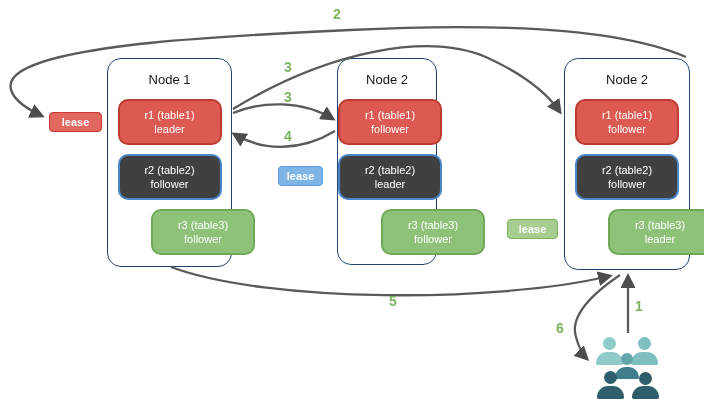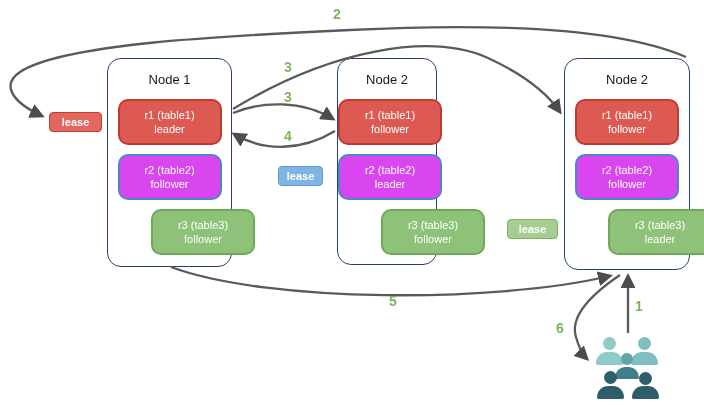--- a/index.html
+++ b/index.html
@@ -15,21 +15,21 @@
     text-align:center; font-weight:normal; font-size:13px; color:#161616;
     padding-top:13px; padding-bottom:12px;
   }
   .replica {
     width:104px; height:46px; margin:0 auto 9px auto; border-radius:10px;
     display:flex; flex-direction:column; align-items:center; justify-content:center;
     color:#ffffff; font-size:11px; line-height:1.3; box-sizing:border-box;
     border:2px solid transparent; text-align:center;
   }
   .replica.red   { background:#DC5A52; border-color:#BE3B30; }
-  .replica.blue  { background:#d946ef; border-color:#4A88CC; }
+  .replica.blue  { background:#404040; border-color:#4A88CC; }
   .replica.green { background:#8FC279; border-color:#6FA857;margin-left:43px; }
   .lease {
     position:absolute; height:20px; border-radius:4px; color:#fff; font-size:11px;
     display:flex; align-items:center; justify-content:center; box-sizing:border-box;
     border:1.5px solid transparent; z-index:5;font-weight:bold;
   }
   .lease.red   { background:#E2685F; border-color:#C83A32; width:53px; left:49px;  top:112px; }
   .lease.blue  { background:#7FB5E5; border-color:#5C9CDB; width:45px; left:278px; top:166px; }
   .lease.green { background:#A5CE90; border-color:#7BB35C; width:51px; left:507px; top:219px; }
   .step {

